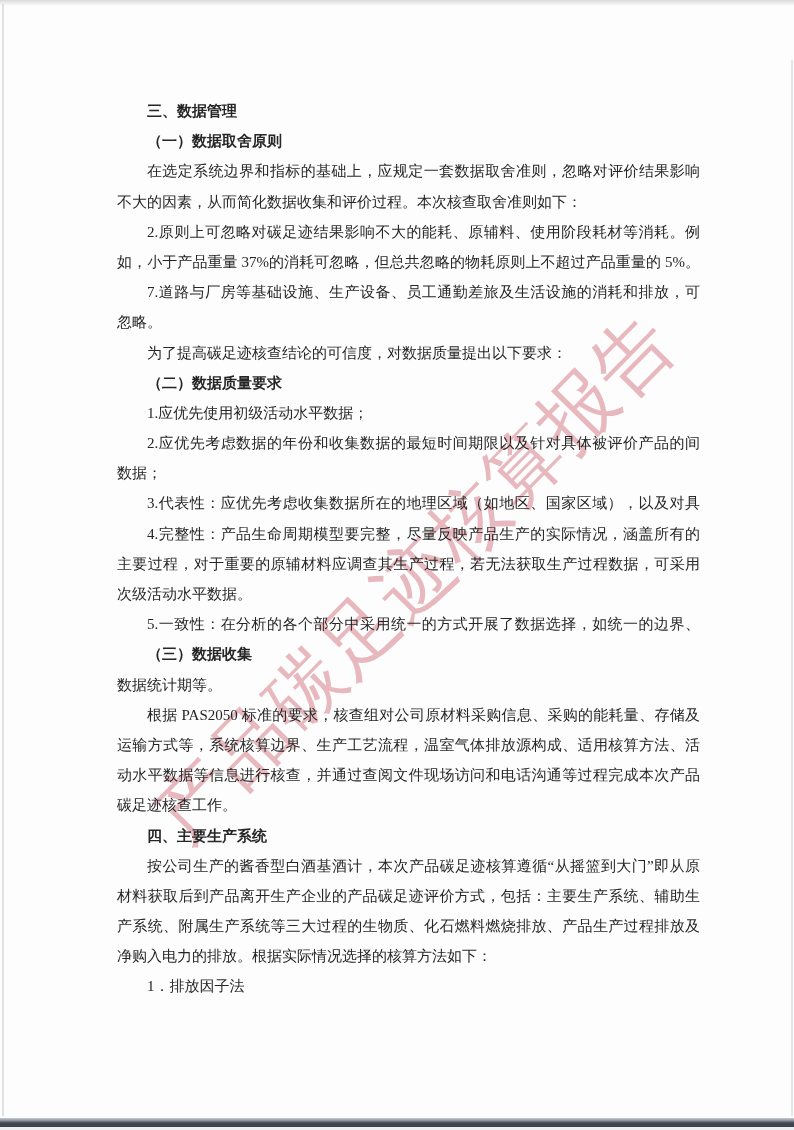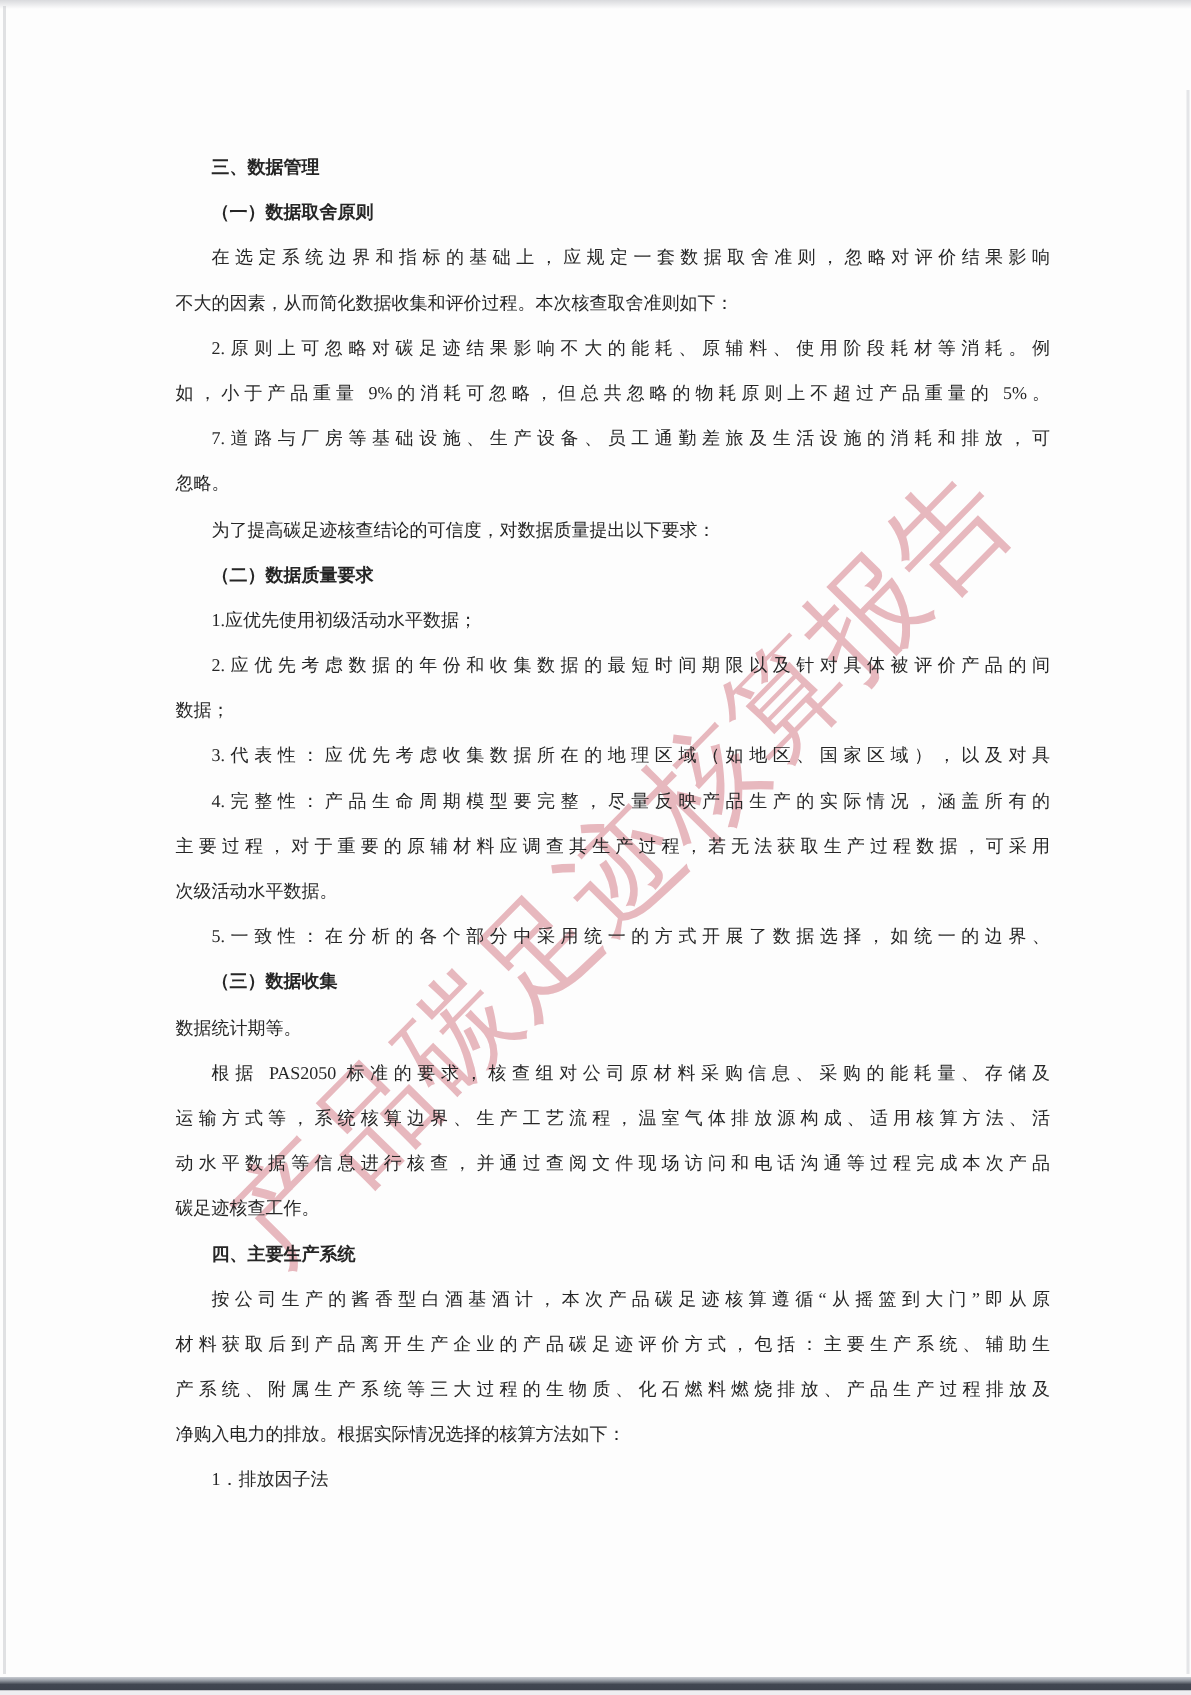--- a/index.html
+++ b/index.html
@@ -44,21 +44,21 @@
     font-weight:400;
     color:rgba(206,109,122,0.48);
     pointer-events:none;
     user-select:none;
   }
   
   .content {
     position:absolute;
     left:117px; top:96px; width:583px;
     color:#262626;
-    font-size:12px;
+    font-size:15px;
     line-height:30.2px;
     font-family:Liberation Serif, serif;
   }
   .line { height:30.2px; text-align:left; }
   .line.indent { text-indent:2em; }
   .line.bold { font-weight:bold; }
   .line.just { text-align:justify; text-align-last:justify; text-justify:inter-ideograph; }
 </style>
 </head>
 <body>
@@ -70,21 +70,21 @@
 
   <div class="watermark">产品碳足迹核算报告</div>
 
   <div class="content">
 
   <div class="line indent bold">三、数据管理</div>
       <div class="line indent bold">（一）数据取舍原则</div>
       <div class="line indent just">在选定系统边界和指标的基础上，应规定一套数据取舍准则，忽略对评价结果影响</div>
       <div class="line">不大的因素，从而简化数据收集和评价过程。本次核查取舍准则如下：</div>
       <div class="line indent just">2.原则上可忽略对碳足迹结果影响不大的能耗、原辅料、使用阶段耗材等消耗。例</div>
-      <div class="line just">如，小于产品重量 9%的消耗可忽略，但总共忽略的物耗原则上不超过产品重量的 5%。</div>
+      <div class="line just">如，小于产品重量 37%的消耗可忽略，但总共忽略的物耗原则上不超过产品重量的 5%。</div>
       <div class="line indent just">7.道路与厂房等基础设施、生产设备、员工通勤差旅及生活设施的消耗和排放，可</div>
       <div class="line">忽略。</div>
       <div class="line indent">为了提高碳足迹核查结论的可信度，对数据质量提出以下要求：</div>
       <div class="line indent bold">（二）数据质量要求</div>
       <div class="line indent">1.应优先使用初级活动水平数据；</div>
       <div class="line indent just">2.应优先考虑数据的年份和收集数据的最短时间期限以及针对具体被评价产品的间</div>
       <div class="line">数据；</div>
       <div class="line indent just">3.代表性：应优先考虑收集数据所在的地理区域（如地区、国家区域），以及对具</div>
       <div class="line indent just">4.完整性：产品生命周期模型要完整，尽量反映产品生产的实际情况，涵盖所有的</div>
       <div class="line just">主要过程，对于重要的原辅材料应调查其生产过程，若无法获取生产过程数据，可采用</div>

